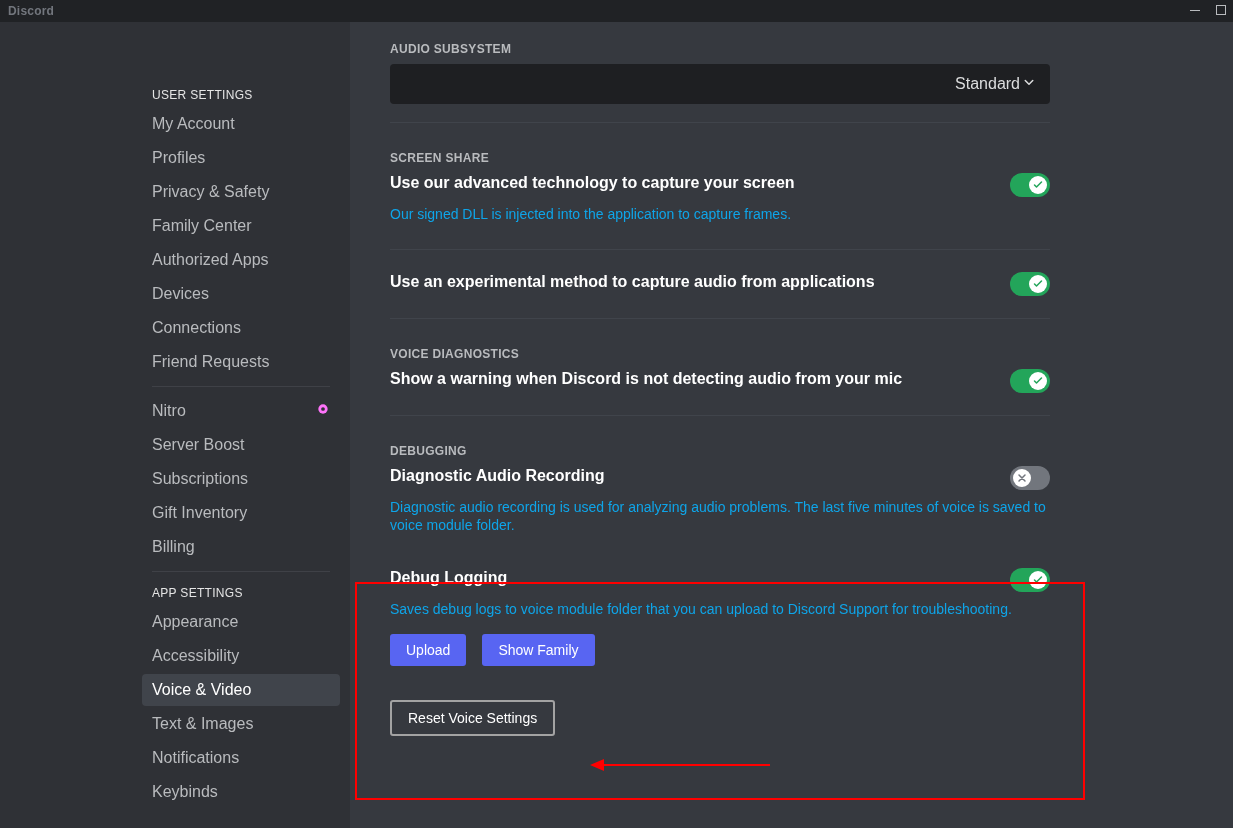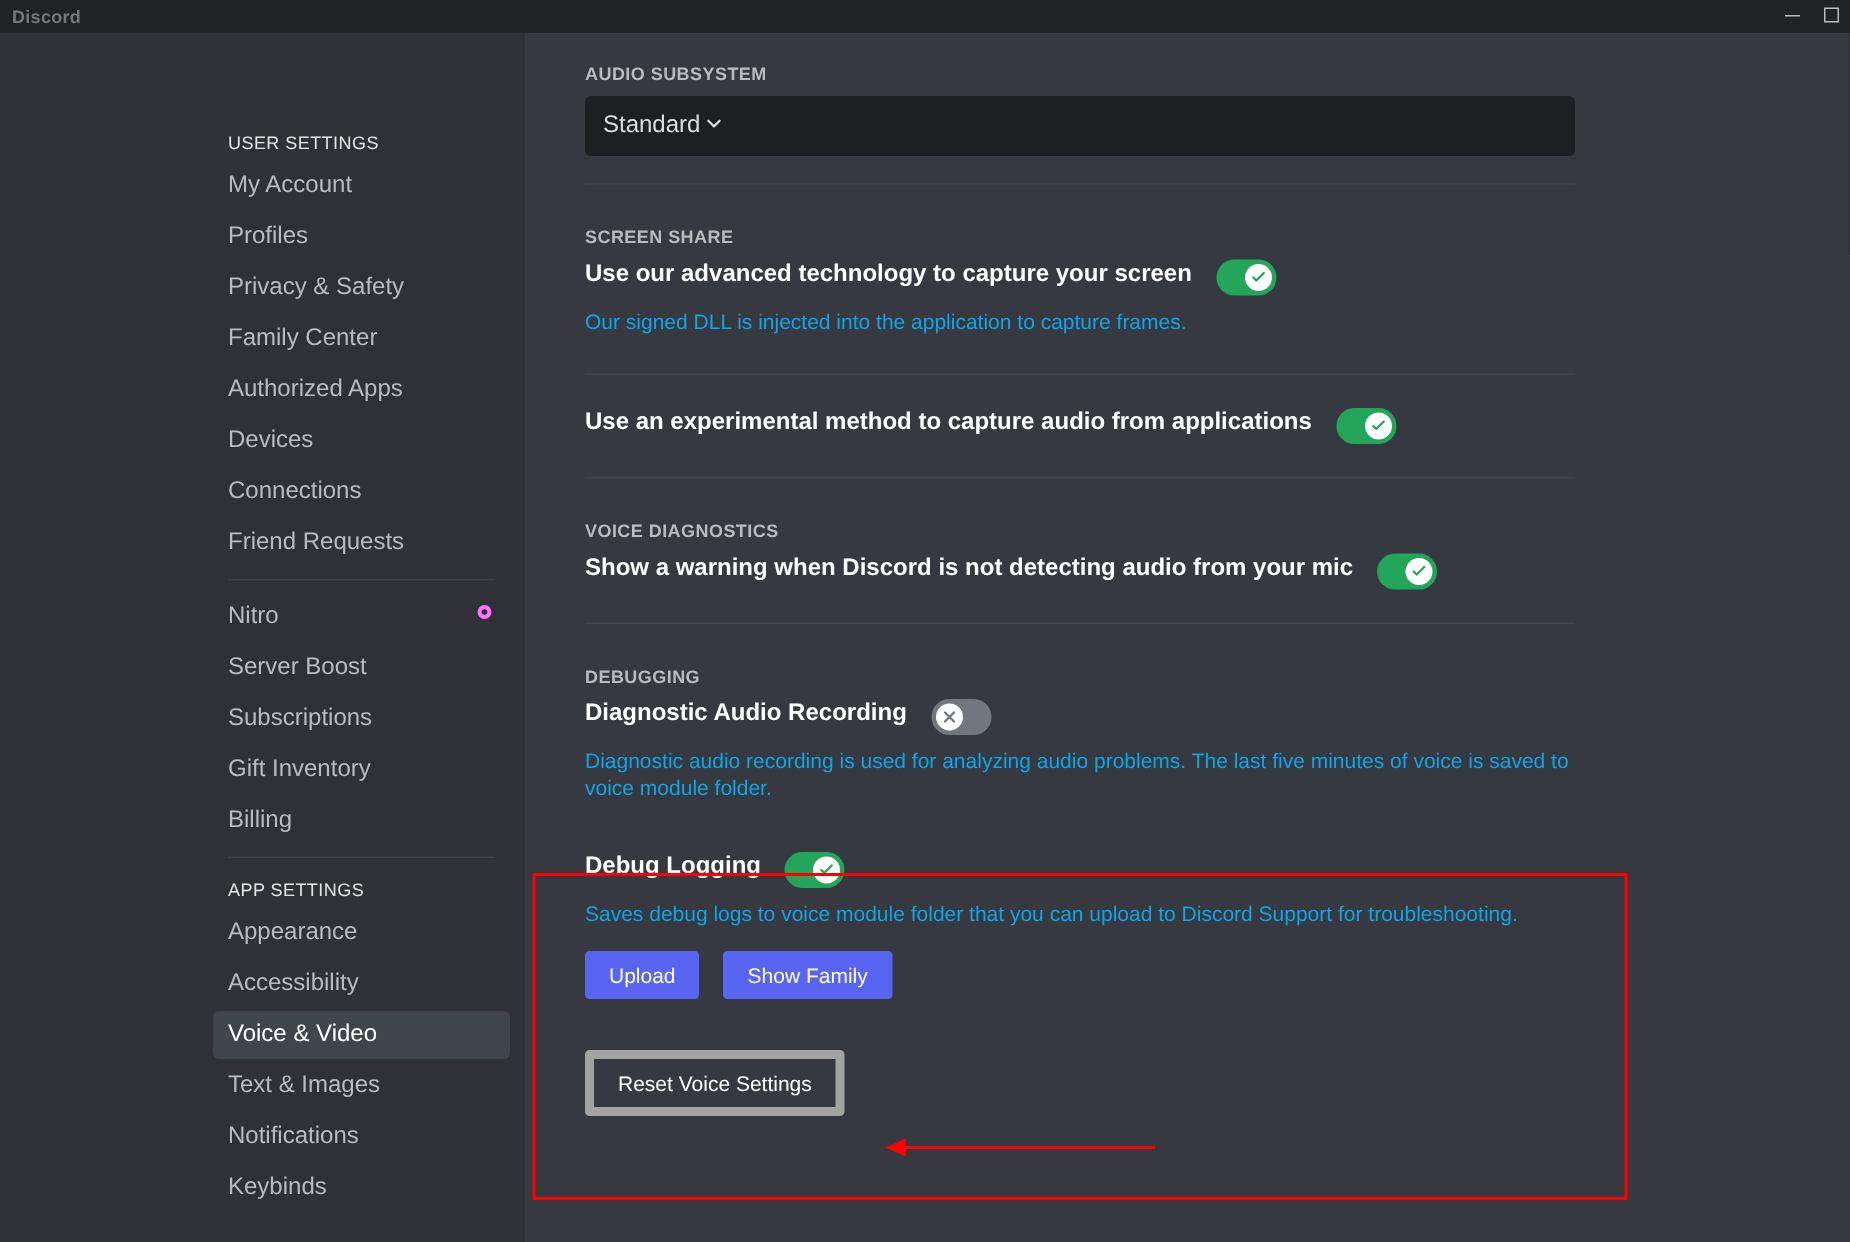--- a/index.html
+++ b/index.html
@@ -39,42 +39,42 @@
   .content {
     flex: 1; background: #36393f; position: relative; padding: 0 40px 0 40px; overflow:hidden;
   }
   .content-inner { width: 660px; padding-top:20px; }
   .section-label {
     font-size: 12px; font-weight: 700; color: #b9bbbe; letter-spacing: 0.3px;
     margin-bottom: 8px;
   }
   .select {
     background: #1e1f22; border-radius: 4px; height: 40px;
-    display: flex; align-items: center; justify-content: flex-start;
+    display: flex; align-items: center; justify-content: flex-end;
     padding: 0 12px; color: #dcddde; font-size: 16px; cursor:pointer;
     margin-bottom: 18px;
   }
   .sep { height:1px; background:#40444b; width:100%; margin-bottom:28px;}
-  .row { display:flex; align-items:flex-start; justify-content:flex-start; gap:16px; margin-bottom:8px;}
+  .row { display:flex; align-items:flex-start; justify-content:space-between; gap:16px; margin-bottom:8px;}
   .row-title { color:#fff; font-size:16px; font-weight:600; line-height:20px;}
   .row-desc { color:#0ea5e9; font-size:14px; line-height:18px; margin-top:6px; margin-bottom:26px;}
   .sep-row { height:1px; background:#40444b; width:100%; margin:0 0 22px 0;}
   .toggle { position:relative; width:40px; height:24px; border-radius:14px; flex-shrink:0; cursor:pointer;}
   .toggle.on { background:#23a55a;}
   .toggle.off { background:#72767d;}
   .toggle .knob { position:absolute; top:3px; width:18px; height:18px; border-radius:50%; background:#fff; display:flex; align-items:center; justify-content:center;}
   .toggle.on .knob { right:3px;}
   .toggle.off .knob { left:3px;}
   .toggle .knob svg { width:12px; height:12px;}
   .btn-primary {
     background:#5865f2; color:#fff; font-size:14px; border:none; border-radius:3px;
     padding:8px 16px; cursor:pointer; font-weight:500;
   }
   .btn-danger-outline {
-    background:transparent; color:#fff; font-size:14px; border:6px solid #a3a3a3; border-radius:3px;
+    background:transparent; color:#fff; font-size:14px; border:2px solid #a3a3a3; border-radius:3px;
     padding:8px 16px; cursor:pointer; font-weight:500;
   }
   .btns-row { display:flex; gap:16px; margin-top:16px; margin-bottom:34px;}
   .content-right { position:absolute; top:0; left:700px; width:440px; height:100%; }
   .annot-box {
     position:absolute; left:355px; top:582px; width:730px; height:218px;
     border:2px solid #ff0000; pointer-events:none;
   }
   .annot-arrow {
     position:absolute; left:590px; top:756px; width:180px; height:18px; pointer-events:none;

